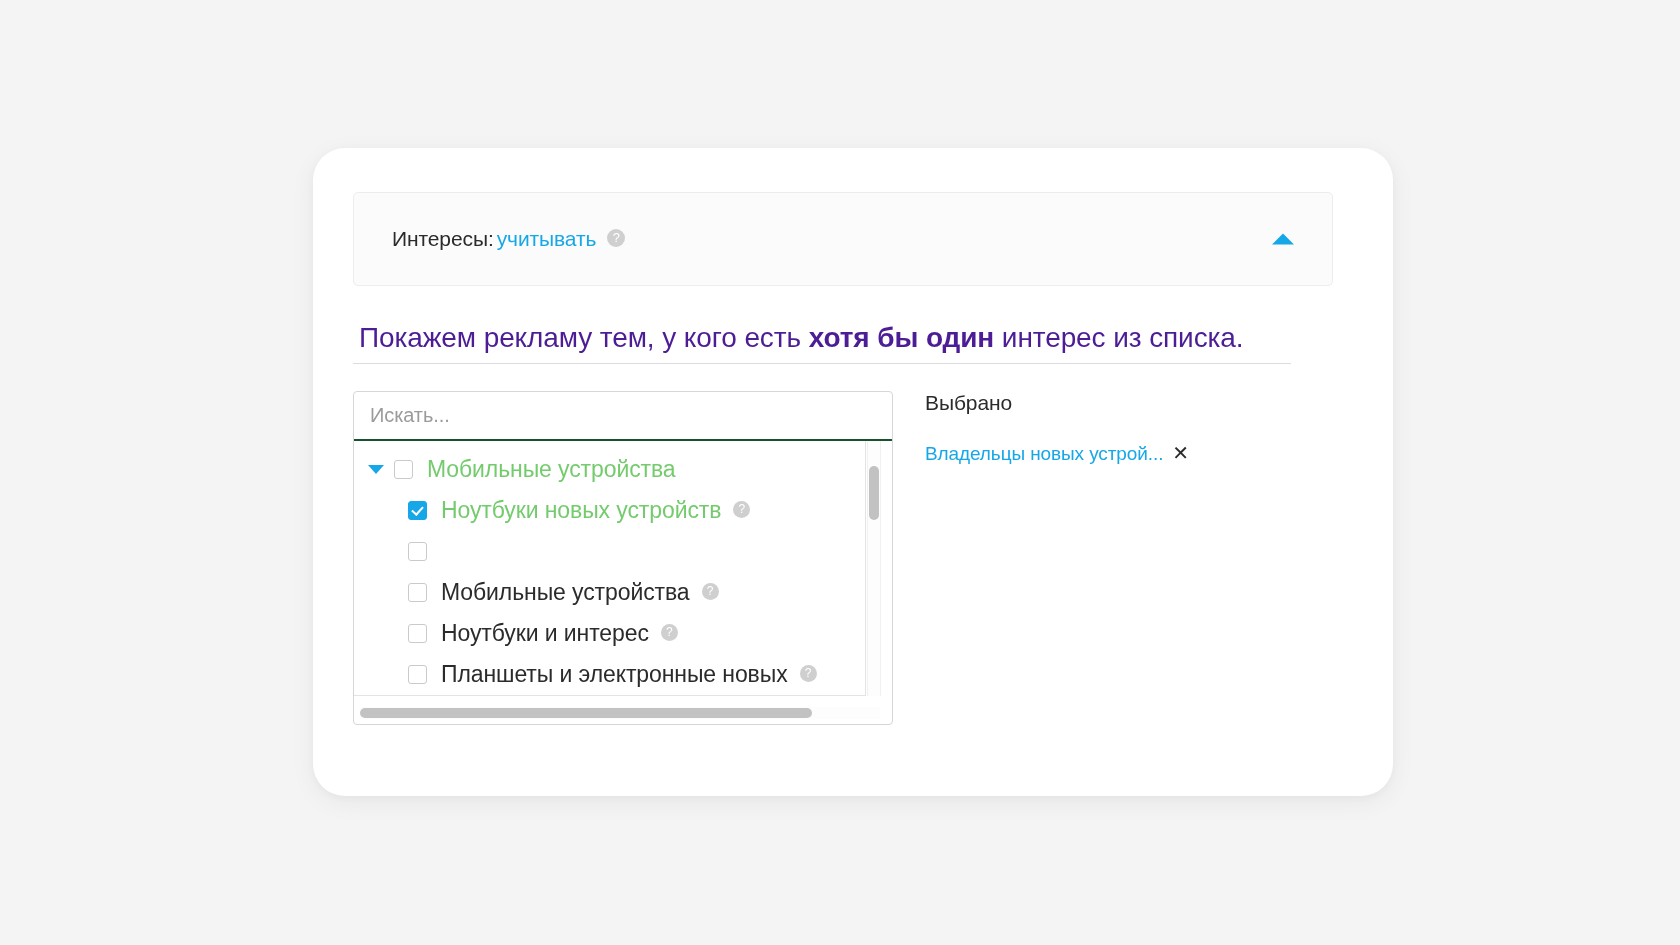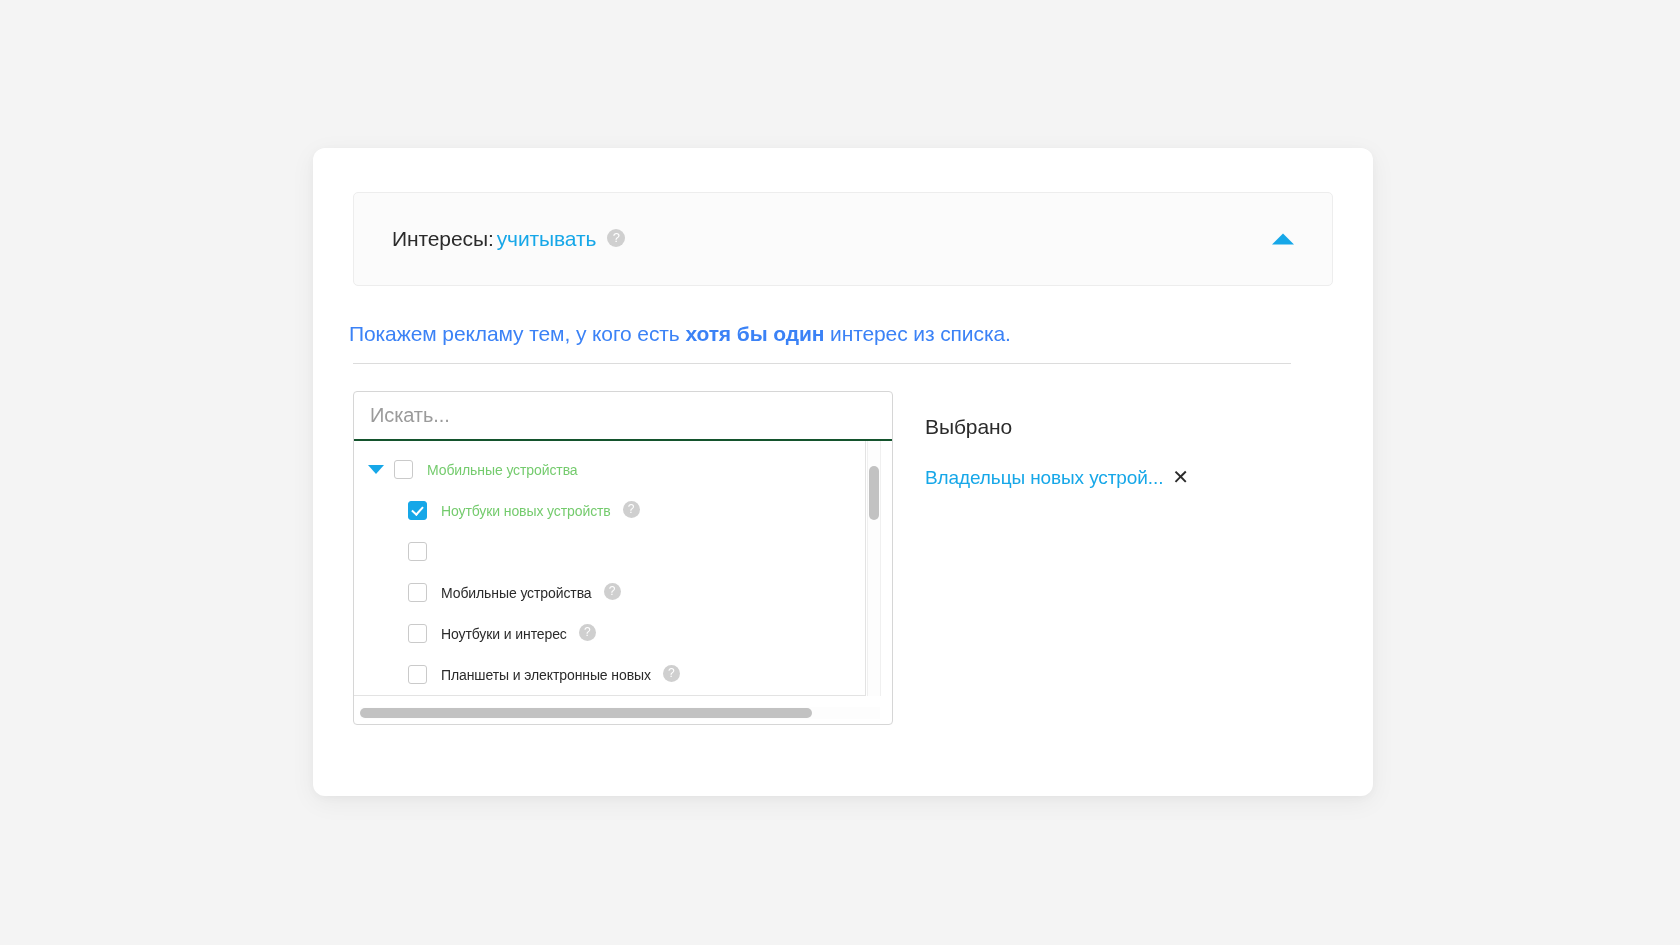--- a/index.html
+++ b/index.html
@@ -15,22 +15,23 @@
     overflow: hidden;
   }
 
   .card {
     position: absolute;
     left: 313px;
     top: 148px;
     width: 1060px;
     height: 648px;
     background: #ffffff;
-    border-radius: 12px;
+    border-radius: 32px;
     box-shadow: 0 6px 26px rgba(0,0,0,0.055), 0 2px 8px rgba(0,0,0,0.03);
+    padding-left: 20px;
   }
 
   
   .section-header {
     position: absolute;
     left: 40px;
     top: 44px;
     width: 980px;
     height: 94px;
     box-sizing: border-box;
@@ -92,24 +93,24 @@
     height: 0;
     border-left: 11px solid transparent;
     border-right: 11px solid transparent;
     border-bottom: 11px solid #16a7e8;
     cursor: pointer;
   }
 
   
   .description {
     position: absolute;
-    left: 36px;
+    left: 46px;
     top: 174px;
-    font-size: 21px;
-    color: #3b82f6;
+    font-size: 28px;
+    color: #4c1d95;
     letter-spacing: -0.1px;
     white-space: nowrap;
   }
   .description b { font-weight: 700; }
 
   .divider {
     position: absolute;
     left: 40px;
     top: 215px;
     width: 938px;
@@ -215,21 +216,21 @@
     position: absolute;
     left: 5px;
     top: 2px;
     width: 5px;
     height: 9px;
     border: solid #ffffff;
     border-width: 0 2px 2px 0;
     transform: rotate(42deg);
   }
   .tree-label {
-    font-size: 14px;
+    font-size: 23px;
     margin-left: 14px;
     color: #2b2b2b;
     letter-spacing: -0.1px;
   }
   .tree-label.green { color: #74cb6d; }
 
   
   .vscroll-track {
     position: absolute;
     right: 11px;
@@ -273,21 +274,20 @@
   .selected-col {
     position: absolute;
     left: 572px;
     top: 0;
     width: 410px;
   }
   .selected-title {
     font-size: 21px;
     color: #2b2b2b;
     letter-spacing: -0.1px;
-    margin-top: 24px;
   }
   .chip-row {
     display: flex;
     align-items: baseline;
     margin-top: 26px;
   }
   .chip-label {
     font-size: 19px;
     color: #16a7e8;
     letter-spacing: -0.1px;

